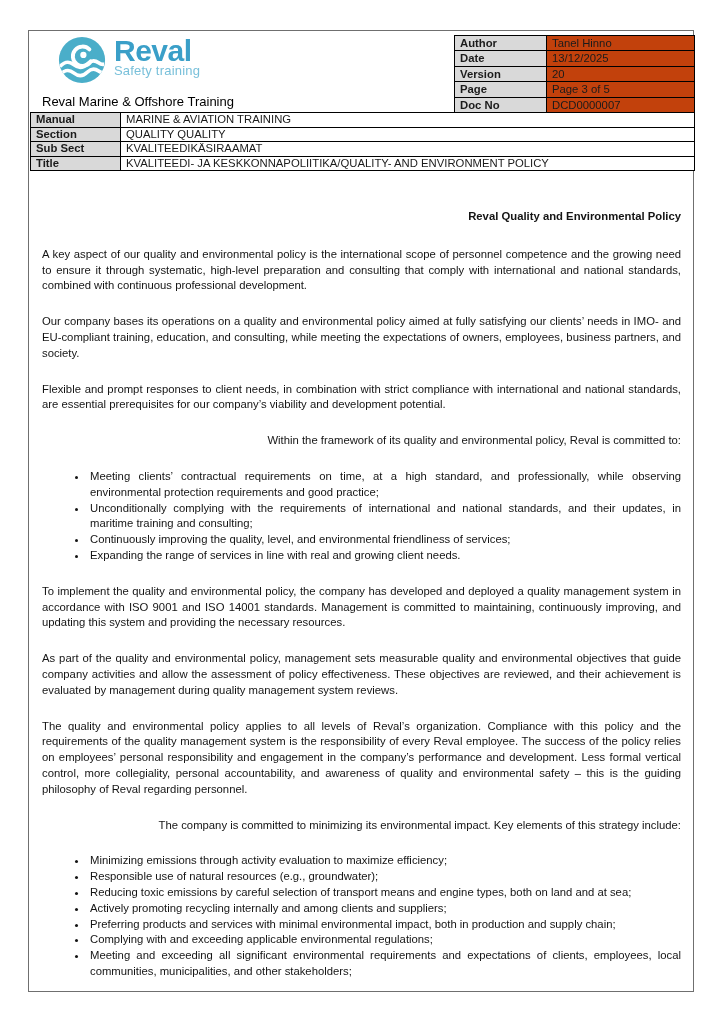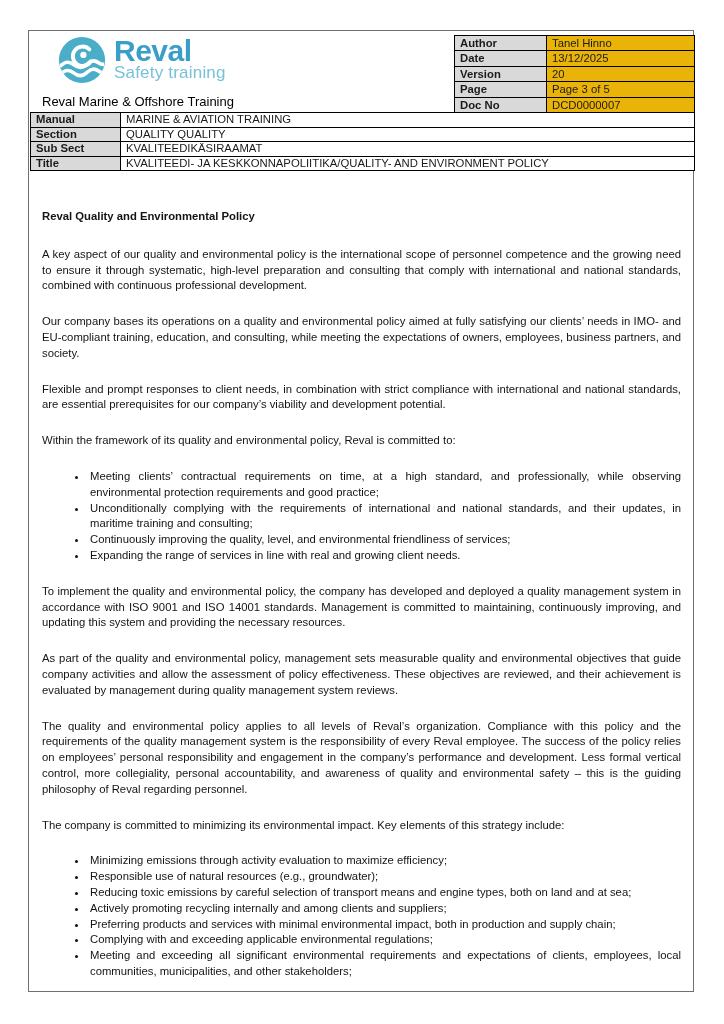--- a/index.html
+++ b/index.html
@@ -5,41 +5,41 @@
   html,body{margin:0;padding:0;background:#fff;}
   .page{position:relative;width:724px;height:1024px;background:#ffffff;overflow:hidden;
         font-family:"Liberation Sans",sans-serif;color:#1b1b1b;border-radius:26px;}
   .frame{position:absolute;left:28px;top:30px;width:666px;height:962px;
          border:1px solid #6f6f6f;box-sizing:border-box;background:#fff;}
 
   
   .logo{position:absolute;left:58px;top:36px;display:flex;align-items:flex-start;}
   .logo-text{margin-left:8px;}
   .brand{font-size:30px;font-weight:bold;color:#3a9fc8;line-height:30px;letter-spacing:-0.5px;}
-  .tagline{font-size:17px;color:#79c0da;margin-top:-3px;letter-spacing:0.2px;}
+  .tagline{font-size:13px;color:#79c0da;margin-top:-3px;letter-spacing:0.2px;}
   .org-line{position:absolute;left:42px;top:94px;font-size:13px;color:#000;}
 
   
   .info-table{position:absolute;left:454px;top:35px;width:241px;border:1px solid #000;
-              box-sizing:border-box;background:#eab308;}
+              box-sizing:border-box;background:#c2410c;}
   .irow{display:grid;grid-template-columns:92px 1fr;}
   .irow + .irow{border-top:1px solid #000;}
   .lcell{background:#d9d9d9;font-weight:bold;border-right:1px solid #000;}
   .lcell,.vcell{font-size:11.3px;line-height:14.4px;padding:0 2px 0 5px;white-space:nowrap;overflow:hidden;}
 
   
   .doc-table{position:absolute;left:30px;top:112px;width:665px;border:1px solid #000;
              box-sizing:border-box;background:#fff;}
   .drow{display:grid;grid-template-columns:90px 1fr;}
   .drow + .drow{border-top:1px solid #000;}
   .doc-table .lcell,.doc-table .vcell{line-height:13.5px;}
 
   
   .body{position:absolute;left:42px;top:209px;width:639px;font-size:11.3px;line-height:15.8px;color:#141414;}
-  .body p{margin:0 0 20px 0;}
+  .body p{margin:0 0 20px 0;text-align:right;}
   .body p.h{font-weight:bold;margin-bottom:22px;}
   .body p.j{text-align:justify;}
   .body ul{margin:0 0 20px 0;padding:0 0 0 46px;}
   .body li{text-align:justify;padding-left:2px;}
 </style>
 </head>
 <body>
 
 <div class="page">
   <div class="frame"></div>

